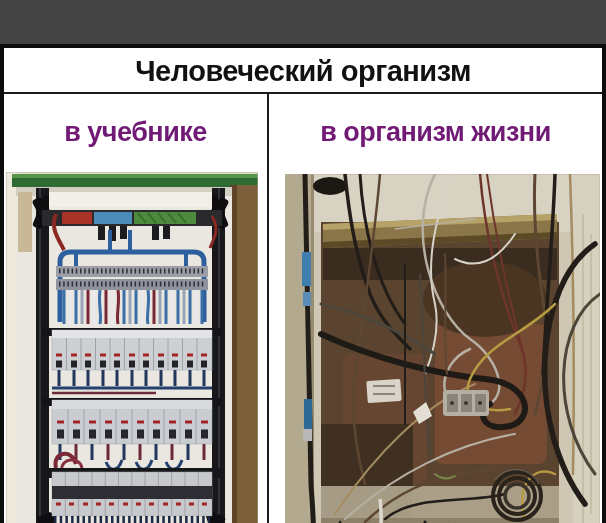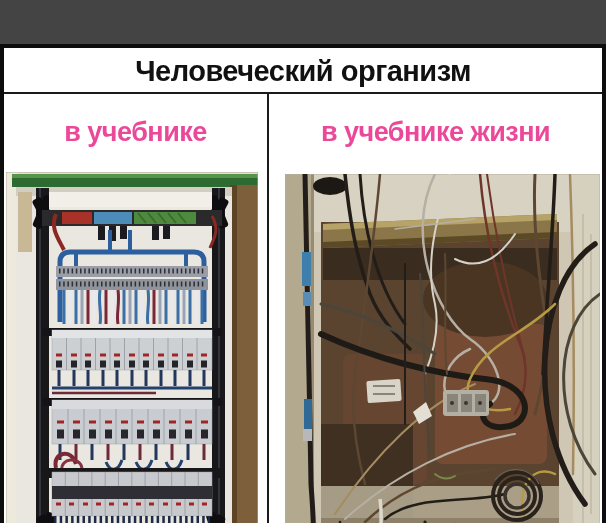--- a/index.html
+++ b/index.html
@@ -18,40 +18,40 @@
     position:absolute;top:2px;left:0;width:100%;height:42px;
     display:flex;align-items:center;justify-content:center;
     font-size:29px;font-weight:bold;color:#111;
     letter-spacing:-0.5px;
   }
   .hline{position:absolute;top:44px;left:0;width:100%;height:2px;background:#1a1a1a;}
   .vline{position:absolute;top:44px;left:263px;width:2px;height:calc(100% - 44px);background:#1a1a1a;}
   .col-label{
     position:absolute;top:46px;height:76px;
     display:flex;align-items:center;justify-content:center;
-    font-size:27px;font-weight:bold;color:#ec4899;
+    font-size:27px;font-weight:bold;color:#701a75;
     letter-spacing:-0.5px;
   }
   .col-label.left{left:0;width:263px;}
   .col-label.right{left:265px;width:333px;}
   .photo{position:absolute;display:block;}
   .photo-left{left:2px;top:124px;}
   .photo-right{left:281px;top:126px;}
 </style>
 </head>
 <body>
 
 <div class="meme-frame">
 
   <div class="meme-title">Человеческий организм</div>
   <div class="hline"></div>
   <div class="vline"></div>
 
   <div class="col-label left">в учебнике</div>
-  <div class="col-label right">в учебнике жизни</div>
+  <div class="col-label right">в организм жизни</div>
 
   <svg class="photo photo-left" width="252" height="388" viewBox="0 0 252 388" role="img" aria-label="аккуратный электрощит с ровной цветной проводкой (tidy electrical panel, neat colour-coded wiring)">
     <g>
       <rect x="0" y="0" width="252" height="388" fill="#e3decf"></rect>
       <rect x="0" y="0" width="12" height="388" fill="#edeadd"></rect>
       <rect x="6" y="2" width="246" height="13" fill="#2e6b33"></rect>
       <rect x="6" y="2" width="246" height="4" fill="#57964a"></rect>
       <rect x="228" y="13" width="24" height="360" fill="#7d5f3b"></rect>
       <rect x="224" y="13" width="7" height="360" fill="#5e4425"></rect>
       <rect x="10" y="15" width="216" height="358" fill="#e9e7e0"></rect>

